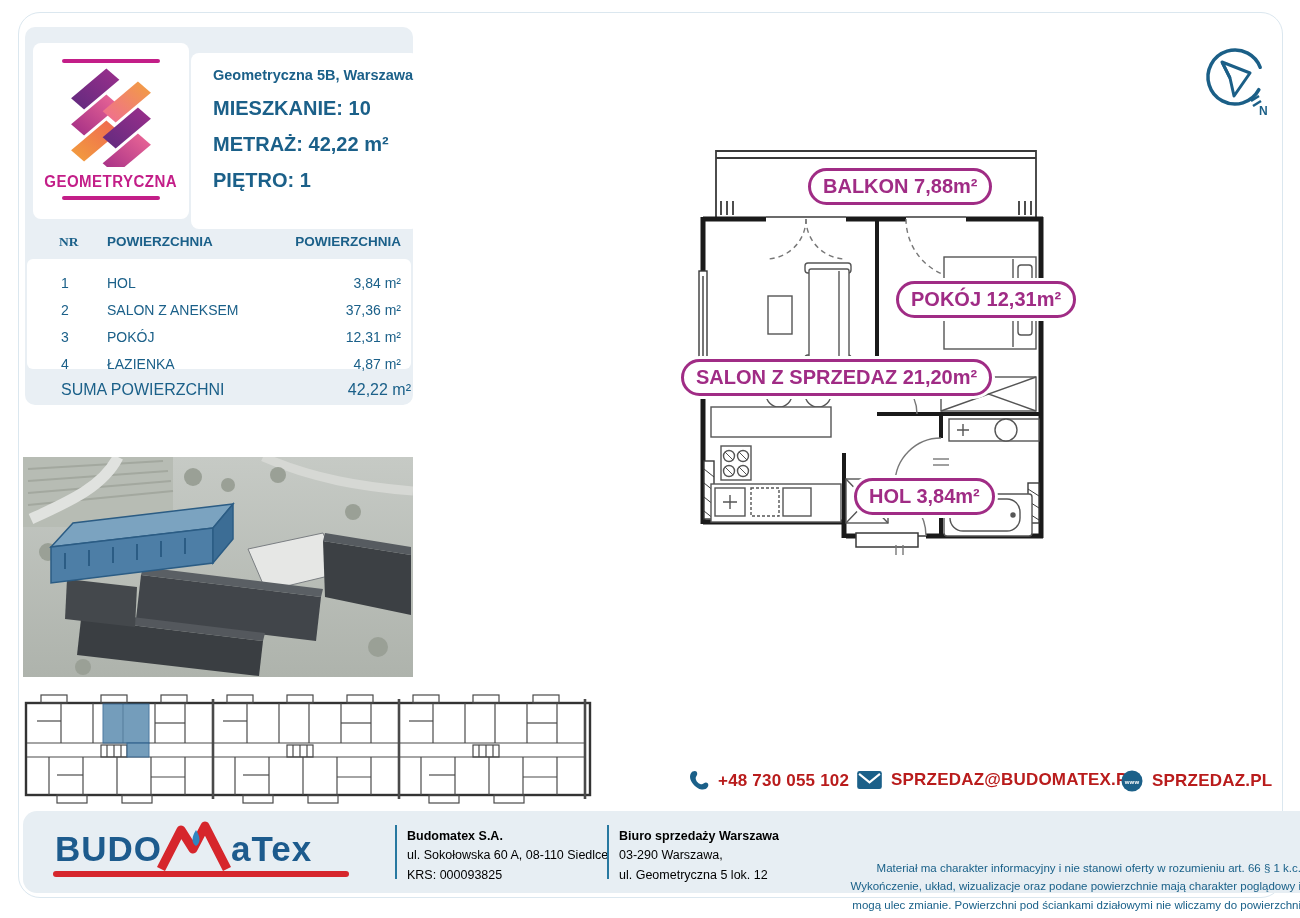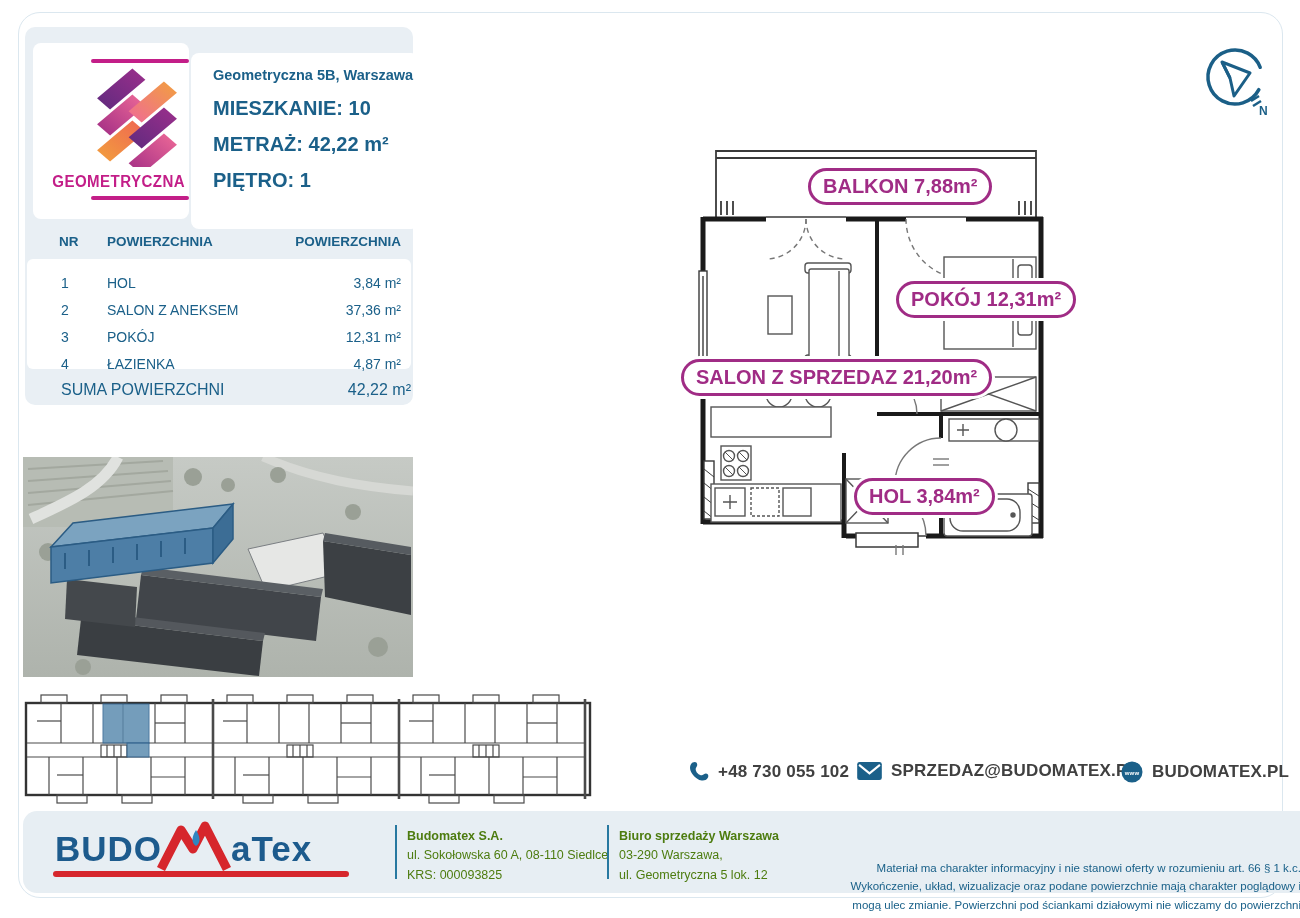--- a/index.html
+++ b/index.html
@@ -6,31 +6,31 @@
   body{
     width:1300px;height:918px;position:relative;background:#ffffff;
     font-family:"Liberation Sans", sans-serif;color:#1b6089;overflow:hidden;
   }
   .card{
     position:absolute;left:18px;top:12px;width:1263px;height:884px;
     border:1px solid #dbe7ef;border-radius:22px;background:#fff;
   }
   
   .left-panel{position:absolute;left:6px;top:14px;width:388px;height:378px;background:#e9eff4;border-radius:10px;}
-  .logo-box{position:absolute;left:8px;top:16px;width:156px;height:176px;background:#fff;border-radius:8px;display:flex;flex-direction:column;align-items:flex-end;}
+  .logo-box{position:absolute;left:8px;top:16px;width:156px;height:176px;background:#fff;border-radius:8px;display:flex;flex-direction:column;align-items:center;}
   .brand-bar{width:98px;height:4px;background:#c31e88;border-radius:2px;}
   .brand-bar.top{margin-top:16px;}
   .brand-bar.bot{margin-top:5px;}
   .brand-name{margin-top:6px;font-size:16px;font-weight:700;color:#c31e88;letter-spacing:.5px;transform:scaleX(.94);}
   .info-box{position:absolute;left:166px;top:16px;width:228px;height:176px;background:#fff;border-radius:8px;padding:14px 0 0 22px;box-sizing:border-box;margin-top:10px;}
   .addr{font-size:14.5px;font-weight:700;margin-bottom:14px;}
   .info-line{font-size:20px;font-weight:600;margin-bottom:13px;white-space:nowrap;}
   .info-line b{font-weight:800;text-align:center;}
   .thead{position:absolute;left:8px;top:198px;width:372px;height:34px;font-size:13.5px;font-weight:700;}
-  .thead .c1{position:absolute;left:26px;top:9px;}
+  .thead .c1{position:absolute;left:26px;top:9px;font-family:Liberation Serif, serif;}
   .thead .c2{position:absolute;left:74px;top:9px;}
   .thead .c3{position:absolute;right:4px;top:9px;}
   .trows{position:absolute;left:2px;top:232px;width:384px;height:110px;background:#fff;border-radius:6px;}
   .trow{position:absolute;left:0;width:100%;height:27px;font-size:14px;}
   .trow .nr{position:absolute;left:34px;top:6px;}
   .trow .nm{position:absolute;left:80px;top:6px;}
   .trow .ar{position:absolute;right:10px;top:6px;}
   .tsum{position:absolute;left:18px;top:346px;width:372px;height:32px;font-size:16px;font-weight:400;}
   .tsum .lb{position:absolute;left:18px;top:8px;}
   .tsum .vl{position:absolute;right:4px;top:8px;}
@@ -40,25 +40,25 @@
   
   .plan{position:absolute;left:672px;top:118px;width:410px;height:430px;}
   .pill{
     position:absolute;background:#fff;border:3px solid #a02c85;border-radius:20px;
     padding:3px 12px;font-size:20px;font-weight:700;color:#a02c85;
     white-space:nowrap;box-shadow:0 0 0 3px #fff;line-height:1.25;
   }
   .compass{position:absolute;left:1180px;top:30px;width:80px;height:80px;}
   
   .contact{position:absolute;left:0;top:748px;width:1263px;height:36px;}
-  .citem{position:absolute;display:flex;align-items:center;gap:9px;font-size:17px;font-weight:700;color:#404040;letter-spacing:.2px;text-decoration:none;}
+  .citem{position:absolute;display:flex;align-items:center;gap:9px;font-size:17px;font-weight:700;color:#b91c1c;letter-spacing:.2px;text-decoration:none;margin-top:9px;}
   
   .footer{position:absolute;left:4px;top:798px;width:1256px;height:82px;background:#e7eef3;border-radius:14px;padding-left:40px;}
   .fdiv{position:absolute;top:14px;width:2px;height:54px;background:#2778a0;}
-  .fcol{position:absolute;top:16px;font-size:12.5px;line-height:1.55;color:#4d7c0f;}
+  .fcol{position:absolute;top:16px;font-size:12.5px;line-height:1.55;color:#000000;}
   .fcol .fb{font-weight:700;}
   .fdisc{position:absolute;right:18px;top:15px;width:464px;font-size:11.5px;line-height:1.6;color:#1a6189;text-align:right;margin-top:33px;}
   svg text{font-family:"Liberation Sans", sans-serif;}
 </style>
 </head>
 <body>
 
 <div class="card">
 
   <div class="left-panel">
@@ -364,21 +364,21 @@
         <rect x="0" y="0" width="26" height="19" rx="2.5" fill="#1b6089"></rect>
         <polyline points="2,3 13,12 24,3" fill="none" stroke="#fff" stroke-width="2.2"></polyline>
       </svg>
       <span>SPRZEDAZ@BUDOMATEX.PL</span>
     </a>
     <a class="citem" style="left:1102px" href="#">
       <svg width="22" height="22" viewBox="0 0 22 22">
         <circle cx="11" cy="11" r="10.5" fill="#1b6089"></circle>
         <text x="11" y="13.5" font-size="6" font-weight="700" fill="#fff" text-anchor="middle">www</text>
       </svg>
-      <span>BUDOMATEX.PL</span>
+      <span>SPRZEDAZ.PL</span>
     </a>
   </div>
 
   <div class="footer">
     <svg style="position:absolute;left:26px;top:10px" width="310" height="62" viewBox="0 0 310 62">
       <text x="6" y="40" font-size="35" font-weight="800" fill="#1d5b8d" letter-spacing="1">BUDO</text>
       <path d="M112,48 L132,9 L144,28 L156,5 L178,48" fill="none" stroke="#d6262c" stroke-width="9" stroke-linejoin="round"></path>
       <path d="M147,9 q7,11 0,16 q-7,-5 0,-16" fill="#2f86c0"></path>
       <text x="182" y="40" font-size="35" font-weight="800" fill="#1d5b8d" letter-spacing="1">aTex</text>
       <rect x="4" y="50" width="296" height="6" rx="3" fill="#d6262c"></rect>

